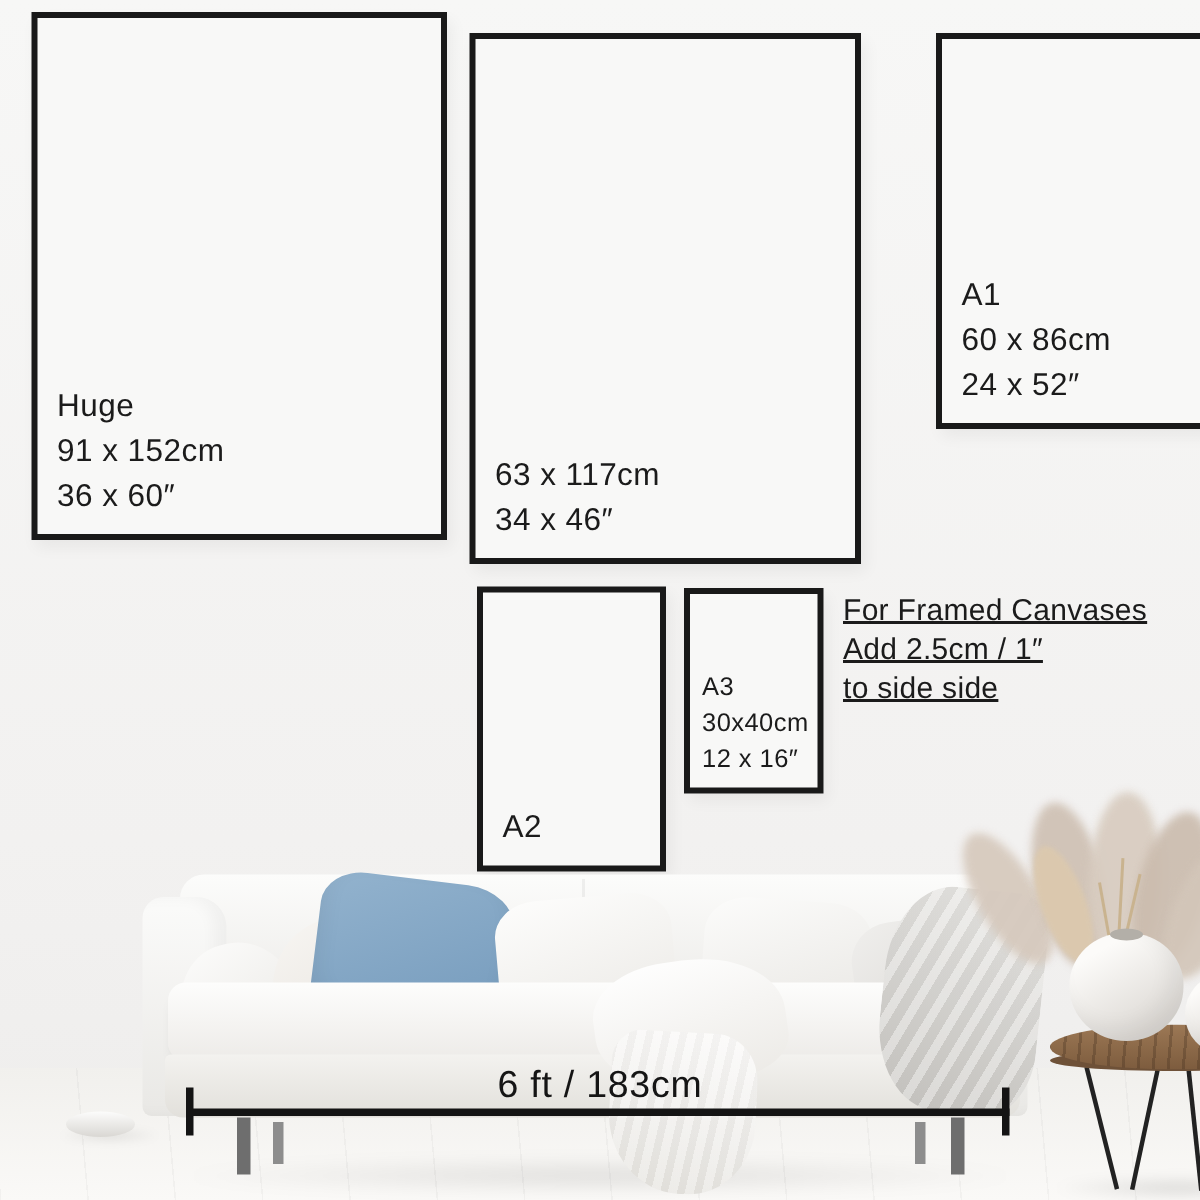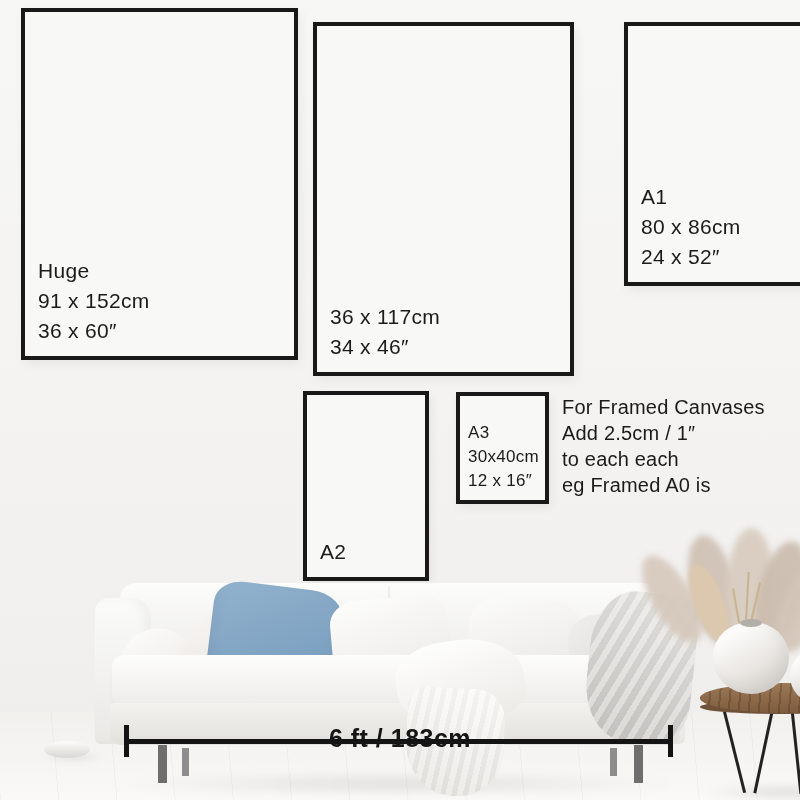--- a/index.html
+++ b/index.html
@@ -12,21 +12,21 @@
            repeating-linear-gradient(85deg, rgba(0,0,0,0.03) 0 1px, rgba(0,0,0,0) 1px 58px),
            linear-gradient(180deg,#f1f0ed 0%,#faf9f7 100%);}
   
   .frame{position:absolute;box-sizing:border-box;border:4px solid #191919;background:#f8f8f7;
          box-shadow:3px 5px 10px rgba(0,0,0,0.05);}
   .frame-label{position:absolute;left:13px;bottom:10px;font-size:21px;line-height:30px;
                font-weight:500;letter-spacing:0.3px;}
   .frame-label span{display:block;}
   .frame-a3 .frame-label{left:8px;bottom:7px;font-size:17px;line-height:24px;}
   .note{position:absolute;left:562px;top:394px;width:238px;font-size:20px;line-height:26px;
-        font-weight:500;letter-spacing:0.2px;}
+        font-weight:500;letter-spacing:0.2px;text-decoration:underline;}
   .note span{display:block;}
   
   .sofa-back{position:absolute;left:120px;top:583px;width:540px;height:85px;border-radius:16px;
              background:linear-gradient(180deg,#fcfcfb,#ecebe8);}
   .back-crease{position:absolute;left:388px;top:586px;width:2px;height:60px;background:rgba(0,0,0,0.05);}
   .arm{position:absolute;top:598px;width:56px;height:146px;
        background:linear-gradient(180deg,#fbfbfa,#e9e8e5);}
   .arm-left{left:95px;border-radius:14px 20px 6px 6px;box-shadow:inset -8px 0 10px rgba(0,0,0,0.04);}
   .arm-right{left:629px;border-radius:20px 14px 6px 6px;box-shadow:inset 8px 0 10px rgba(0,0,0,0.04);}
   .seat{position:absolute;left:112px;top:655px;width:566px;height:52px;border-radius:12px;
@@ -60,22 +60,22 @@
           border-radius:40% 50% 30% 45%;transform:rotate(-8deg);
           background:linear-gradient(170deg,#ffffff,#eceae6);}
   .throw-white-hang{position:absolute;left:406px;top:688px;width:98px;height:108px;
           border-radius:20% 30% 45% 50%;transform:rotate(3deg);
           background:repeating-linear-gradient(100deg, rgba(0,0,0,0.025) 0 5px, rgba(255,255,255,0.3) 5px 11px),
                      linear-gradient(190deg,#fbfaf9,#e4e2dd);}
   
   .meas-line{position:absolute;left:126px;top:739px;width:547px;height:5px;background:#141414;z-index:9;}
   .meas-cap{position:absolute;top:725px;width:5px;height:32px;background:#141414;z-index:9;}
   .cap-l{left:124px;} .cap-r{left:668px;}
-  .meas-label{position:absolute;left:285px;top:724px;width:230px;text-align:center;
-          font-size:25px;font-weight:700;letter-spacing:0.5px;z-index:9;color:#151515;}
+  .meas-label{position:absolute;left:285px;top:709px;width:230px;text-align:center;
+          font-size:25px;font-weight:400;letter-spacing:0.5px;z-index:9;color:#151515;}
   
   .table-top{position:absolute;left:700px;top:683px;width:168px;height:30px;border-radius:50%;
           background:repeating-linear-gradient(95deg, rgba(56,38,24,0.28) 0 2px, rgba(0,0,0,0) 2px 10px),
                      linear-gradient(180deg,#9c7855,#7d5c3e);}
   .table-rim{position:absolute;left:700px;top:700px;width:168px;height:14px;border-radius:50%;
           background:#6e5138;}
   .hairpin{position:absolute;width:3px;height:84px;background:#222;top:710px;}
   .hp1{left:733px;transform:rotate(-14deg);}
   .hp2{left:762px;transform:rotate(12deg);}
   .hp3{left:795px;transform:rotate(-6deg);}
@@ -119,52 +119,51 @@
   <div class="frame" style="left:21px;top:8px;width:277px;height:352px;">
     <div class="frame-label">
       <span>Huge</span>
       <span>91 x 152cm</span>
       <span>36 x 60″</span>
     </div>
   </div>
 
   <div class="frame" style="left:313px;top:22px;width:261px;height:354px;">
     <div class="frame-label">
-      <span>36 x 117cm</span>
+      <span>63 x 117cm</span>
       <span>34 x 46″</span>
     </div>
   </div>
 
   <div class="frame" style="left:624px;top:22px;width:185px;height:264px;">
     <div class="frame-label">
       <span>A1</span>
-      <span>80 x 86cm</span>
+      <span>60 x 86cm</span>
       <span>24 x 52″</span>
     </div>
   </div>
 
-  <div class="frame" style="left:303px;top:391px;width:126px;height:190px;">
+  <div class="frame" style="left:318px;top:391px;width:126px;height:190px;">
     <div class="frame-label">
       <span>A2</span>
     </div>
   </div>
 
-  <div class="frame frame-a3" style="left:456px;top:392px;width:93px;height:112px;">
+  <div class="frame frame-a3" style="left:456px;top:392px;width:93px;height:137px;">
     <div class="frame-label">
       <span>A3</span>
       <span>30x40cm</span>
       <span>12 x 16″</span>
     </div>
   </div>
 
   <div class="note">
     <span>For Framed Canvases</span>
     <span>Add 2.5cm / 1″</span>
-    <span>to each each</span>
-    <span>eg Framed A0 is</span>
+    <span>to side side</span>
   </div>
 
   <div class="sofa-back"></div>
   <div class="back-crease"></div>
   <div class="arm arm-left"></div>
   <div class="arm arm-right"></div>
 
   <div class="pillow p-wleft"></div>
   <div class="pillow p-cream"></div>
   <div class="pillow p-blue"></div>

